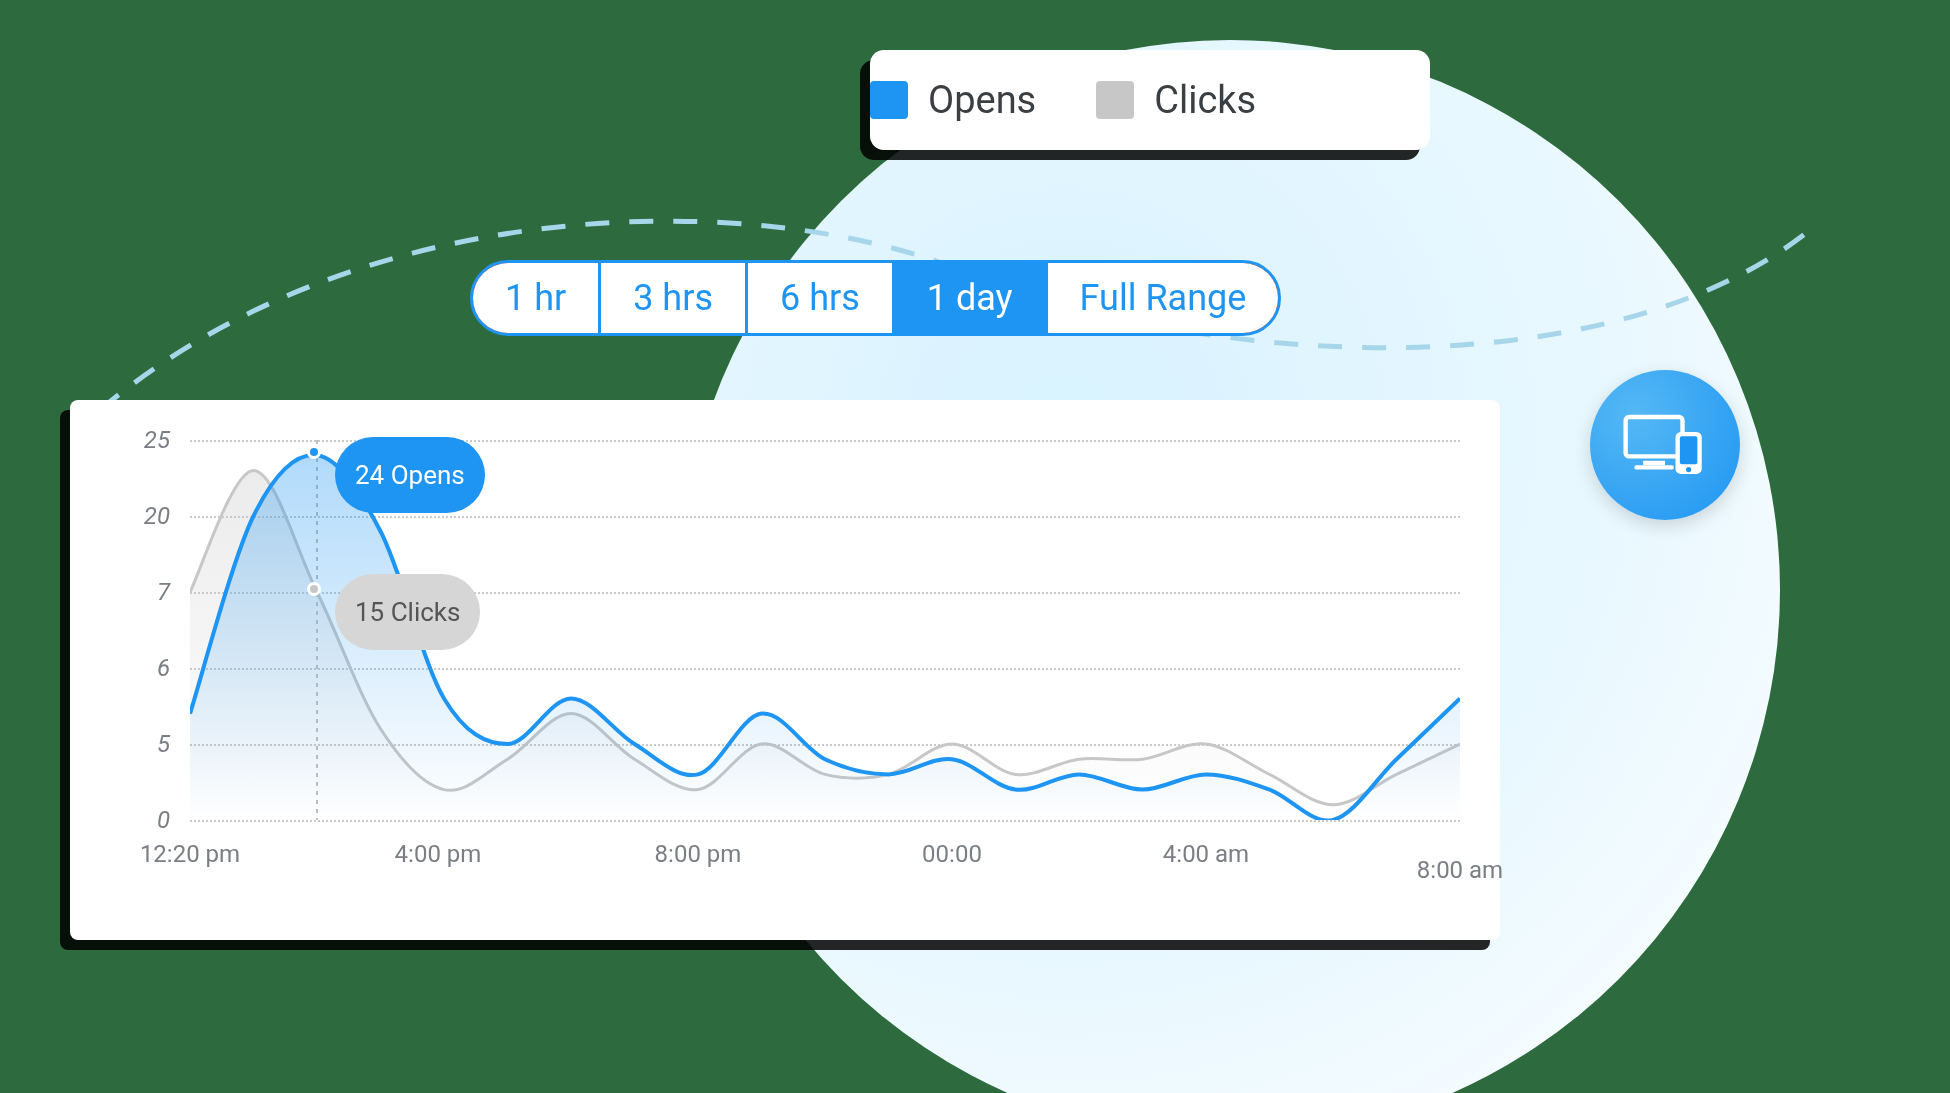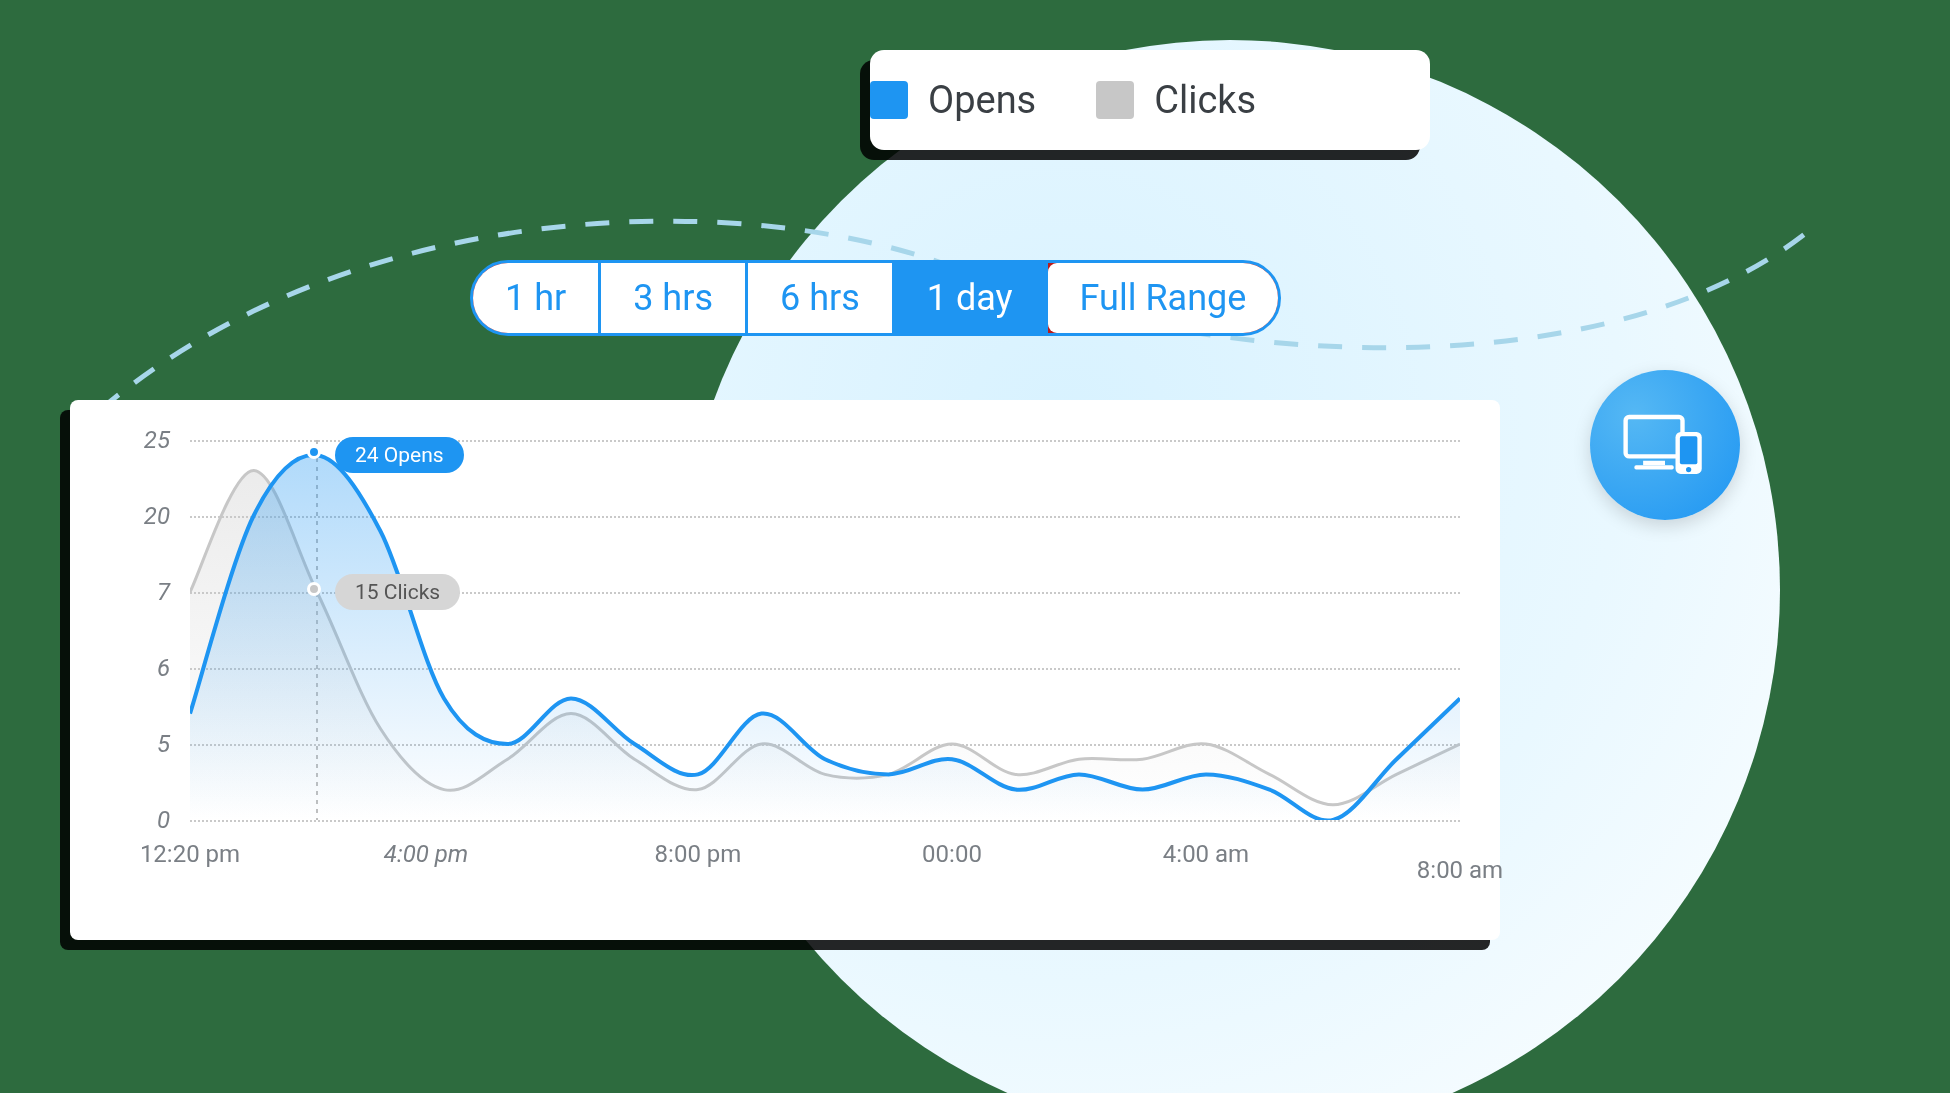--- a/index.html
+++ b/index.html
@@ -68,21 +68,21 @@
   .range-control .seg {
     padding: 0 32px;
     font-size: 36px;
     color: #1e95f2;
     display: flex; align-items: center; justify-content: center;
     border-right: 3px solid #1e95f2;
     cursor: pointer;
     background: #fff;
     white-space: nowrap;
   }
-  .range-control .seg:last-child { border-right: none; border-radius: 9px; }
+  .range-control .seg:last-child { border-right: none; }
   .range-control .seg.active { background: #1e95f2; color: #fff; }
 
   
   .chart-card {
     position: absolute;
     top: 400px; left: 70px;
     width: 1430px; height: 540px;
     background: #fff;
     border-radius: 8px;
     box-shadow: -10px 10px 0 rgba(0,0,0,.85);
@@ -116,22 +116,22 @@
   .x-labels {
     position: absolute; left: 80px; right: 0; top: 400px;
     font-size: 24px; color: #7a7f85;
   }
   .x-labels span { position: absolute; transform: translateX(-50%); white-space: nowrap; }
 
   
   .pill {
     position: absolute;
     border-radius: 999px;
-    font-size: 21px;
-    padding: 6px 20px;
+    font-size: 26px;
+    padding: 23px 20px;
     display: inline-flex; align-items: center;
     white-space: nowrap;
     z-index: 8;
   }
   .pill.blue { background: #1e95f2; color: #fff; }
   .pill.grey { background: #d6d6d6; color: #555; }
   .dot-indicator {
     position: absolute; width: 14px; height: 14px; border-radius: 50%;
     border: 3px solid #fff; z-index: 9;
   }
@@ -208,21 +208,21 @@
 </linearGradient>
           </defs>
           <path d="M 0 152 C 10.583333333333334 131.73333333333332, 42.33333333333333 30.399999999999977, 63.5 30.399999999999977 C 84.66666666666667 30.399999999999977, 105.83333333333333 108.93333333333334, 127 152 C 148.16666666666666 195.06666666666666, 169.33333333333334 255.86666666666667, 190.5 288.8 C 211.66666666666666 321.73333333333335, 232.83333333333334 344.53333333333336, 254 349.6 C 275.1666666666667 354.6666666666667, 296.3333333333333 331.8666666666667, 317.5 319.2 C 338.6666666666667 306.5333333333333, 359.8333333333333 273.6, 381 273.6 C 402.1666666666667 273.6, 423.3333333333333 306.5333333333333, 444.5 319.2 C 465.6666666666667 331.8666666666667, 486.8333333333333 352.1333333333333, 508 349.6 C 529.1666666666666 347.0666666666667, 550.3333333333334 306.53333333333336, 571.5 304 C 592.6666666666666 301.46666666666664, 613.8333333333334 329.3333333333333, 635 334.4 C 656.1666666666666 339.46666666666664, 677.3333333333334 339.46666666666664, 698.5 334.4 C 719.6666666666666 329.3333333333333, 740.8333333333334 304, 762 304 C 783.1666666666666 304, 804.3333333333334 331.8666666666667, 825.5 334.4 C 846.6666666666666 336.9333333333333, 867.8333333333334 321.73333333333335, 889 319.2 C 910.1666666666666 316.66666666666663, 931.3333333333334 321.73333333333335, 952.5 319.2 C 973.6666666666666 316.66666666666663, 994.8333333333334 301.4666666666667, 1016 304 C 1037.1666666666667 306.5333333333333, 1058.3333333333333 324.26666666666665, 1079.5 334.4 C 1100.6666666666667 344.5333333333333, 1121.8333333333333 364.8, 1143 364.8 C 1164.1666666666667 364.8, 1185.3333333333333 344.5333333333333, 1206.5 334.4 C 1227.6666666666667 324.26666666666665, 1259.4166666666667 309.06666666666666, 1270 304 L 1270 380 L 0 380 Z" fill="url(#gClicks)" stroke="none"></path>
           <path d="M 0 152 C 10.583333333333334 131.73333333333332, 42.33333333333333 30.399999999999977, 63.5 30.399999999999977 C 84.66666666666667 30.399999999999977, 105.83333333333333 108.93333333333334, 127 152 C 148.16666666666666 195.06666666666666, 169.33333333333334 255.86666666666667, 190.5 288.8 C 211.66666666666666 321.73333333333335, 232.83333333333334 344.53333333333336, 254 349.6 C 275.1666666666667 354.6666666666667, 296.3333333333333 331.8666666666667, 317.5 319.2 C 338.6666666666667 306.5333333333333, 359.8333333333333 273.6, 381 273.6 C 402.1666666666667 273.6, 423.3333333333333 306.5333333333333, 444.5 319.2 C 465.6666666666667 331.8666666666667, 486.8333333333333 352.1333333333333, 508 349.6 C 529.1666666666666 347.0666666666667, 550.3333333333334 306.53333333333336, 571.5 304 C 592.6666666666666 301.46666666666664, 613.8333333333334 329.3333333333333, 635 334.4 C 656.1666666666666 339.46666666666664, 677.3333333333334 339.46666666666664, 698.5 334.4 C 719.6666666666666 329.3333333333333, 740.8333333333334 304, 762 304 C 783.1666666666666 304, 804.3333333333334 331.8666666666667, 825.5 334.4 C 846.6666666666666 336.9333333333333, 867.8333333333334 321.73333333333335, 889 319.2 C 910.1666666666666 316.66666666666663, 931.3333333333334 321.73333333333335, 952.5 319.2 C 973.6666666666666 316.66666666666663, 994.8333333333334 301.4666666666667, 1016 304 C 1037.1666666666667 306.5333333333333, 1058.3333333333333 324.26666666666665, 1079.5 334.4 C 1100.6666666666667 344.5333333333333, 1121.8333333333333 364.8, 1143 364.8 C 1164.1666666666667 364.8, 1185.3333333333333 344.5333333333333, 1206.5 334.4 C 1227.6666666666667 324.26666666666665, 1259.4166666666667 309.06666666666666, 1270 304" fill="none" stroke="#c7c7c7" stroke-width="3"></path>
           <path d="M 0 273.6 C 10.583333333333334 240.66666666666669, 42.33333333333333 119.06666666666666, 63.5 76 C 84.66666666666667 32.93333333333333, 105.83333333333333 12.666666666666657, 127 15.199999999999989 C 148.16666666666666 17.73333333333332, 169.33333333333334 50.66666666666666, 190.5 91.19999999999999 C 211.66666666666666 131.73333333333332, 232.83333333333334 222.9333333333333, 254 258.4 C 275.1666666666667 293.8666666666667, 296.3333333333333 304, 317.5 304 C 338.6666666666667 304, 359.8333333333333 258.4, 381 258.4 C 402.1666666666667 258.4, 423.3333333333333 291.3333333333333, 444.5 304 C 465.6666666666667 316.6666666666667, 486.8333333333333 339.46666666666664, 508 334.4 C 529.1666666666666 329.3333333333333, 550.3333333333334 276.1333333333333, 571.5 273.6 C 592.6666666666666 271.0666666666667, 613.8333333333334 309.06666666666666, 635 319.2 C 656.1666666666666 329.3333333333333, 677.3333333333334 334.4, 698.5 334.4 C 719.6666666666666 334.4, 740.8333333333334 316.66666666666663, 762 319.2 C 783.1666666666666 321.73333333333335, 804.3333333333334 347.0666666666667, 825.5 349.6 C 846.6666666666666 352.1333333333333, 867.8333333333334 334.4, 889 334.4 C 910.1666666666666 334.4, 931.3333333333334 349.6, 952.5 349.6 C 973.6666666666666 349.6, 994.8333333333334 334.4, 1016 334.4 C 1037.1666666666667 334.4, 1058.3333333333333 342, 1079.5 349.6 C 1100.6666666666667 357.20000000000005, 1121.8333333333333 385.06666666666666, 1143 380 C 1164.1666666666667 374.93333333333334, 1185.3333333333333 339.46666666666664, 1206.5 319.2 C 1227.6666666666667 298.93333333333334, 1259.4166666666667 268.5333333333333, 1270 258.4 L 1270 380 L 0 380 Z" fill="url(#gOpens)" stroke="none"></path>
           <path d="M 0 273.6 C 10.583333333333334 240.66666666666669, 42.33333333333333 119.06666666666666, 63.5 76 C 84.66666666666667 32.93333333333333, 105.83333333333333 12.666666666666657, 127 15.199999999999989 C 148.16666666666666 17.73333333333332, 169.33333333333334 50.66666666666666, 190.5 91.19999999999999 C 211.66666666666666 131.73333333333332, 232.83333333333334 222.9333333333333, 254 258.4 C 275.1666666666667 293.8666666666667, 296.3333333333333 304, 317.5 304 C 338.6666666666667 304, 359.8333333333333 258.4, 381 258.4 C 402.1666666666667 258.4, 423.3333333333333 291.3333333333333, 444.5 304 C 465.6666666666667 316.6666666666667, 486.8333333333333 339.46666666666664, 508 334.4 C 529.1666666666666 329.3333333333333, 550.3333333333334 276.1333333333333, 571.5 273.6 C 592.6666666666666 271.0666666666667, 613.8333333333334 309.06666666666666, 635 319.2 C 656.1666666666666 329.3333333333333, 677.3333333333334 334.4, 698.5 334.4 C 719.6666666666666 334.4, 740.8333333333334 316.66666666666663, 762 319.2 C 783.1666666666666 321.73333333333335, 804.3333333333334 347.0666666666667, 825.5 349.6 C 846.6666666666666 352.1333333333333, 867.8333333333334 334.4, 889 334.4 C 910.1666666666666 334.4, 931.3333333333334 349.6, 952.5 349.6 C 973.6666666666666 349.6, 994.8333333333334 334.4, 1016 334.4 C 1037.1666666666667 334.4, 1058.3333333333333 342, 1079.5 349.6 C 1100.6666666666667 357.20000000000005, 1121.8333333333333 385.06666666666666, 1143 380 C 1164.1666666666667 374.93333333333334, 1185.3333333333333 339.46666666666664, 1206.5 319.2 C 1227.6666666666667 298.93333333333334, 1259.4166666666667 268.5333333333333, 1270 258.4" fill="none" stroke="#1e95f2" stroke-width="4"></path>
         </svg>
       </div>
     <div class="x-labels" id="x-labels">
         <span style="left: 0px;">12:20 pm</span>
-        <span style="left: 236px; font-style: italic;">4:00 pm</span>
+        <span style="left: 248px;">4:00 pm</span>
         <span style="left: 508px;">8:00 pm</span>
         <span style="left: 762px;">00:00</span>
         <span style="left: 1016px;">4:00 am</span>
         <span style="left: 1270px; margin-top: 16px;">8:00 am</span>
       </div>
   <div class="dot-indicator" style="background: rgb(30, 149, 242); left: 197px; top: 5.2px;"></div>
       <div class="dot-indicator" style="background: rgb(199, 199, 199); left: 197px; top: 142px;"></div>
       <div class="pill blue" style="left: 225px; top: -2.8px;">24 Opens</div>
       <div class="pill grey" style="left: 225px; top: 134px;">15 Clicks</div>
     </div>

